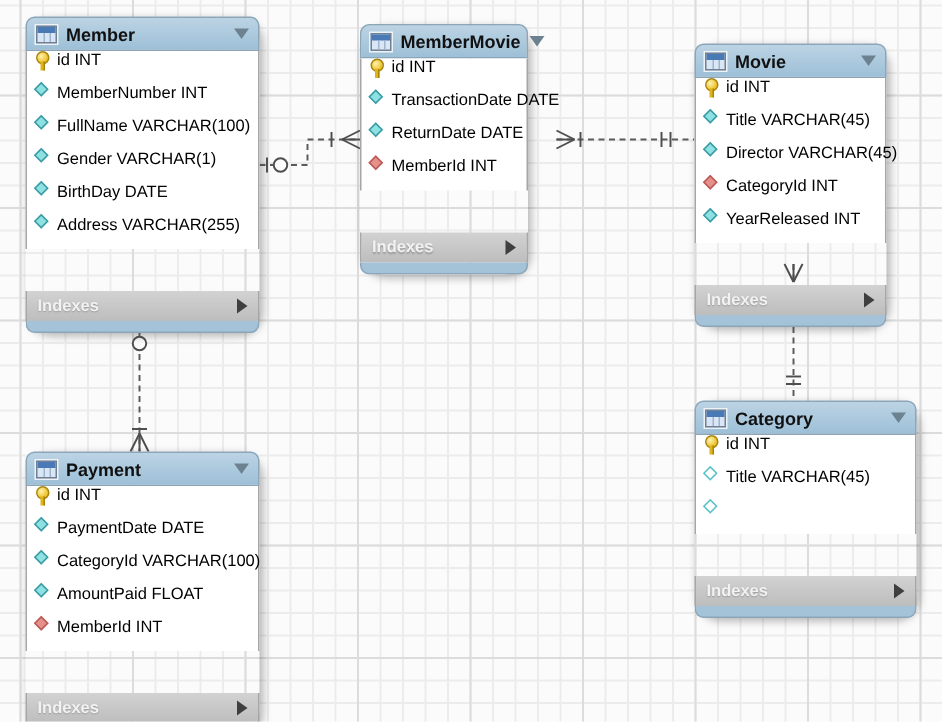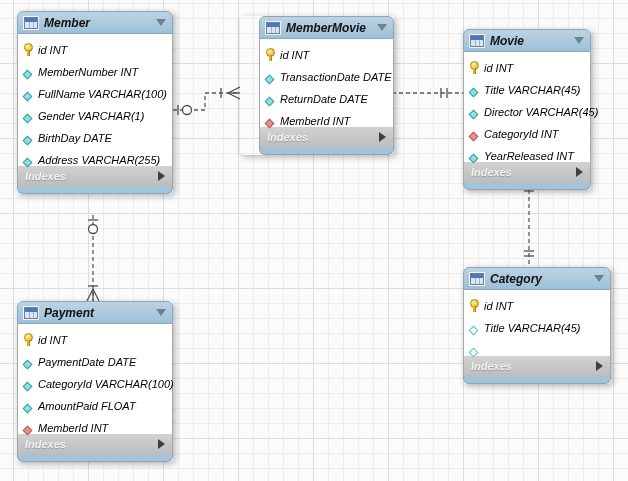--- a/index.html
+++ b/index.html
@@ -16,24 +16,23 @@
       linear-gradient(to bottom, #dcdcdc 1px, transparent 1px),
       linear-gradient(to right, #ececec 1px, transparent 1px),
       linear-gradient(to bottom, #ececec 1px, transparent 1px);
     background-size:75px 75px,75px 75px,15px 15px,15px 15px;
     background-position:13px 0,0 63px,13px 0,0 3px;
   }
 
   
   .table{
     position:absolute;
-    border-radius:4px;
+    border-radius:16px;
     box-shadow:2px 2px 6px rgba(70,70,70,.4);
     background:transparent;
-    font-style:italic;
   }
   .thead{
     height:23px;
     display:flex;align-items:center;gap:6px;
     padding:0 6px;
     background:linear-gradient(#bcd3e4,#9dc0d7);
     border:1px solid #8ba6b9;
     border-radius:6px 6px 0 0;
     cursor:default;
   }
@@ -58,21 +57,21 @@
     margin-left:auto;width:0;height:0;
     border-left:5px solid transparent;border-right:5px solid transparent;
     border-top:7px solid #6d8290;
     cursor:pointer;
   }
   .tbody{
     background:#fff;
     border-left:1px solid #a6a6a6;border-right:1px solid #a6a6a6;
   }
   .trow{
-    height:22px;display:flex;align-items:flex-end;gap:6px;
+    height:22px;display:flex;align-items:flex-start;gap:6px;
     padding:0 5px;font-size:11px;color:#000;white-space:nowrap;
   }
   .cicon{display:inline-block;flex:0 0 9px;}
   .icon-key{position:relative;width:9px;height:13px;}
   .icon-key::before{
     content:"";position:absolute;top:0;left:1px;width:7px;height:7px;
     border-radius:50%;
     background:radial-gradient(circle at 35% 35%, #fff3b0, #eec32e 65%, #d8a410);
     border:1px solid #a8850a;
   }
@@ -85,20 +84,21 @@
   .icon-diamond.red{background:#e6908c;border:1px solid #b85a55;}
   .icon-diamond.hollow{background:#ffffff;border:1px solid #57c2c6;}
   .tfoot{
     height:20px;display:flex;align-items:center;
     padding:0 7px;
     background:linear-gradient(#d2d2d2,#bdbdbd);
     border-left:1px solid #a6a6a6;border-right:1px solid #a6a6a6;
     font-size:11px;font-weight:bold;color:#f2f2f2;
     text-shadow:0 1px 1px #9a9a9a;
     cursor:pointer;
+    margin-top:28px;
   }
   .farrow{
     margin-left:auto;width:0;height:0;
     border-top:5px solid transparent;border-bottom:5px solid transparent;
     border-left:7px solid #3f3f3f;
   }
   .tstrip{
     height:8px;
     background:#a4c3d9;
     border:1px solid #8ba6b9;border-top:none;
@@ -185,21 +185,21 @@
     <span class="cicon icon-diamond cyan"></span>
     <span class="clabel">Address VARCHAR(255)</span>
   </div>
         </div>
     <div class="tfoot">
       <span>Indexes</span>
       <span class="farrow"></span>
     </div>
     <div class="tstrip"></div>
   </div>
-      <div class="table" style="left: 240px; top: 16px; width: 154px; padding-left: 19px;">
+      <div class="table" style="left: 240px; top: 16px; width: 112px;">
     <div class="thead">
       <span class="ticon"></span>
       <span class="tname">MemberMovie</span>
       <span class="tarrow"></span>
     </div>
     <div class="tbody">
           <div class="trow">
     <span class="cicon icon-key"></span>
     <span class="clabel">id INT</span>
   </div>

